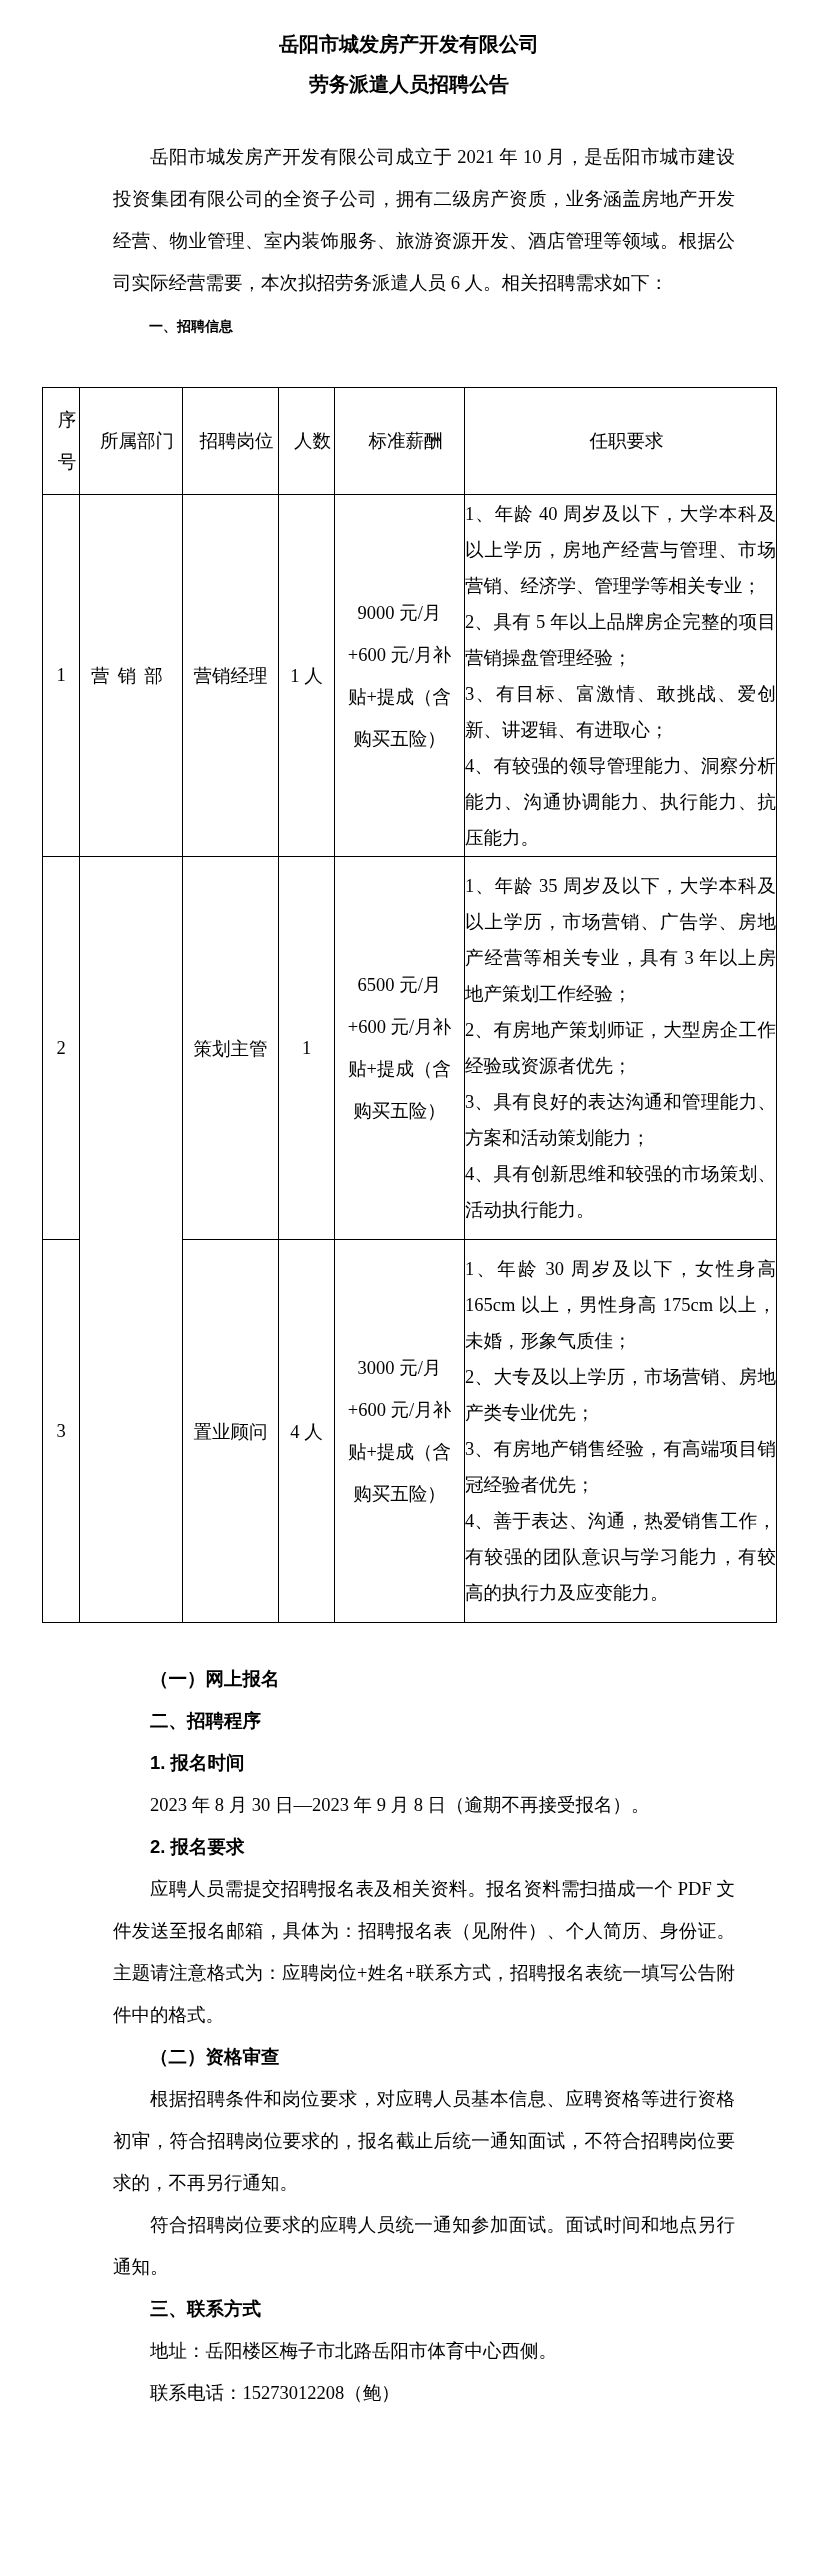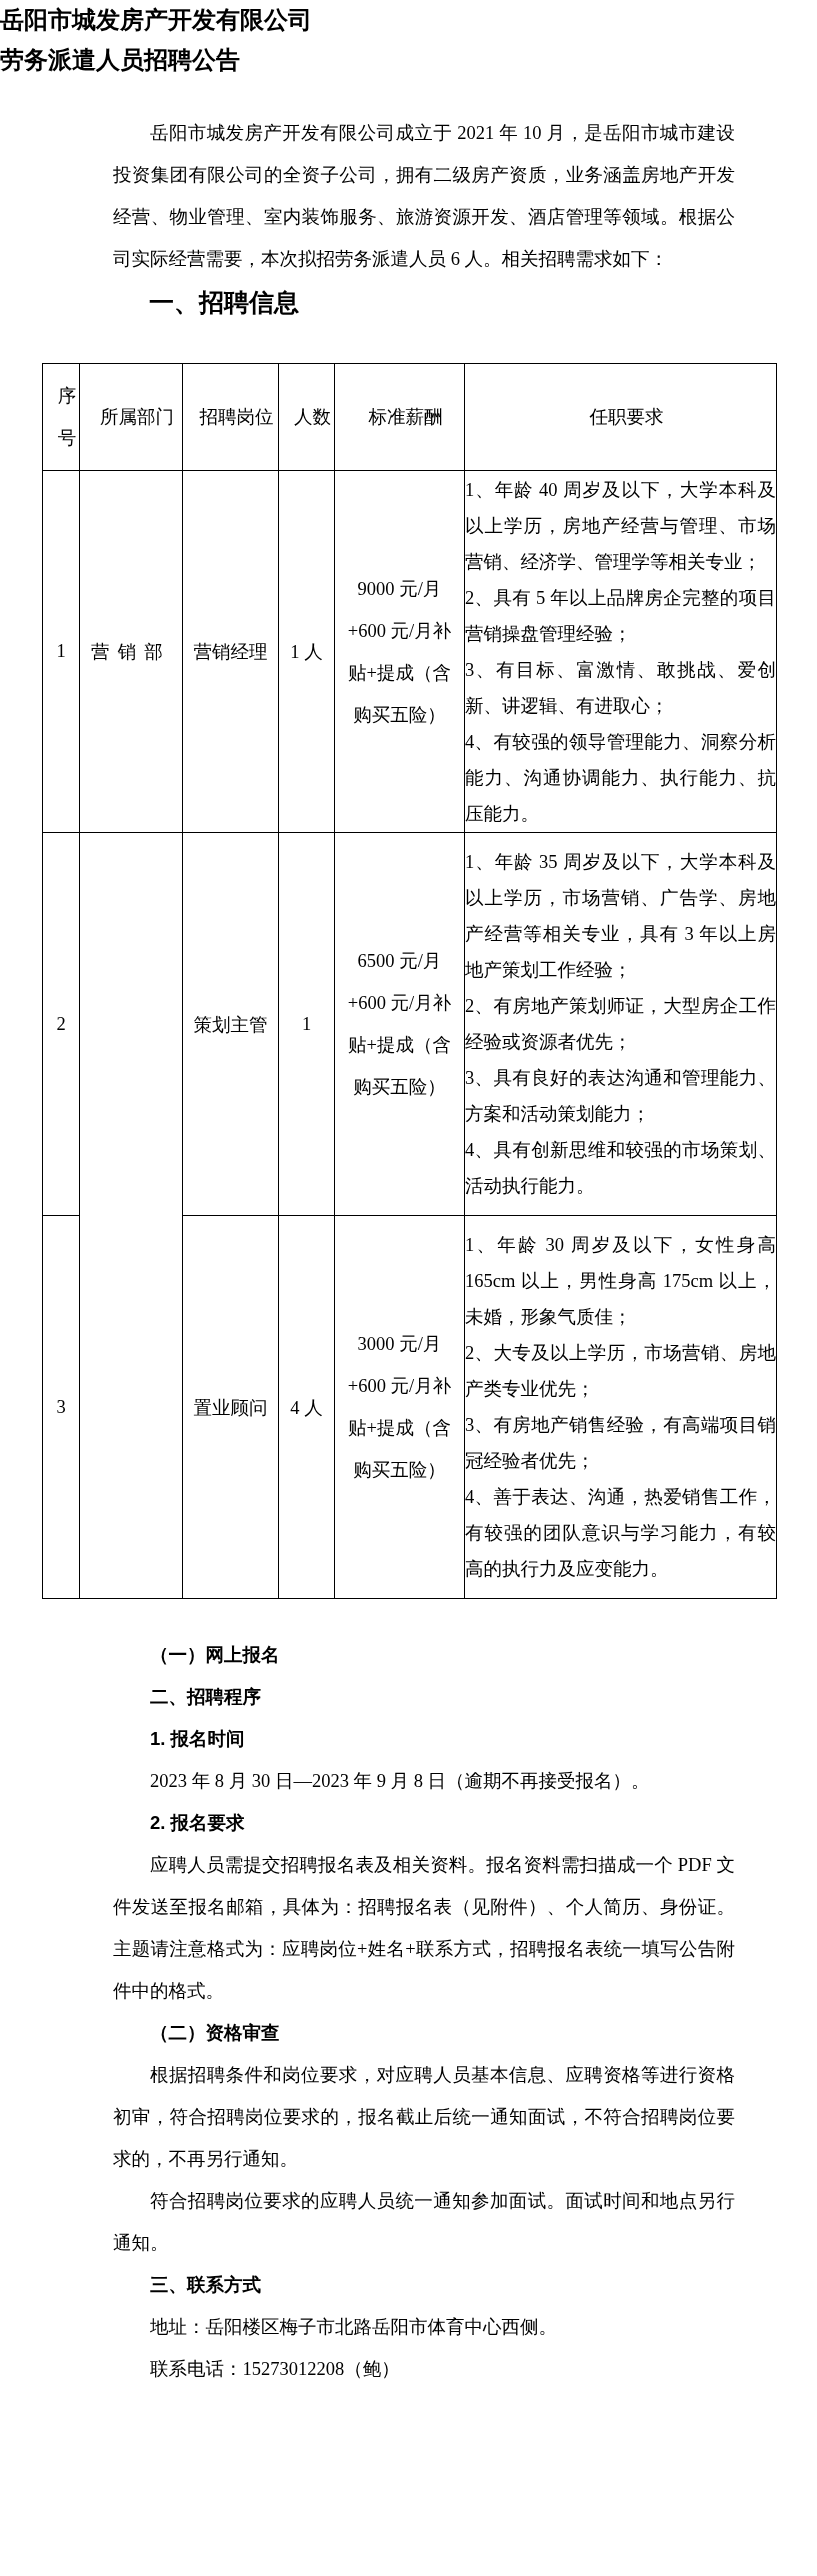--- a/index.html
+++ b/index.html
@@ -6,40 +6,40 @@
   body {
     width:818px; height:2597px;
     background:#ffffff; color:#000000;
     font-family:"Liberation Serif","DejaVu Serif",serif;
     font-size:18.5px;
     overflow:hidden;
   }
   .page { position:relative; width:818px; height:2597px; }
 
   .doc-title {
-    padding-top:0;
-    text-align:left;
+    padding-top:24px;
+    text-align:center;
     font-family:"Liberation Sans","DejaVu Sans",sans-serif;
     font-weight:bold;
-    font-size:24px;
+    font-size:20px;
     line-height:40px;
   }
 
   .intro {
     margin:32px 83px 0 113px;
     line-height:42px;
     text-align:justify;
     text-indent:37px;
   }
 
   .sec-heading {
     margin:1px 83px 0 113px;
     font-family:"Liberation Sans","DejaVu Sans",sans-serif;
     font-weight:bold;
-    font-size:25px;
+    font-size:14px;
     line-height:42px;
     text-indent:36px;
   }
 
   table.recruit {
     border-collapse:collapse;
     table-layout:fixed;
     margin:40px 0 0 42px;
     width:734px;
   }

